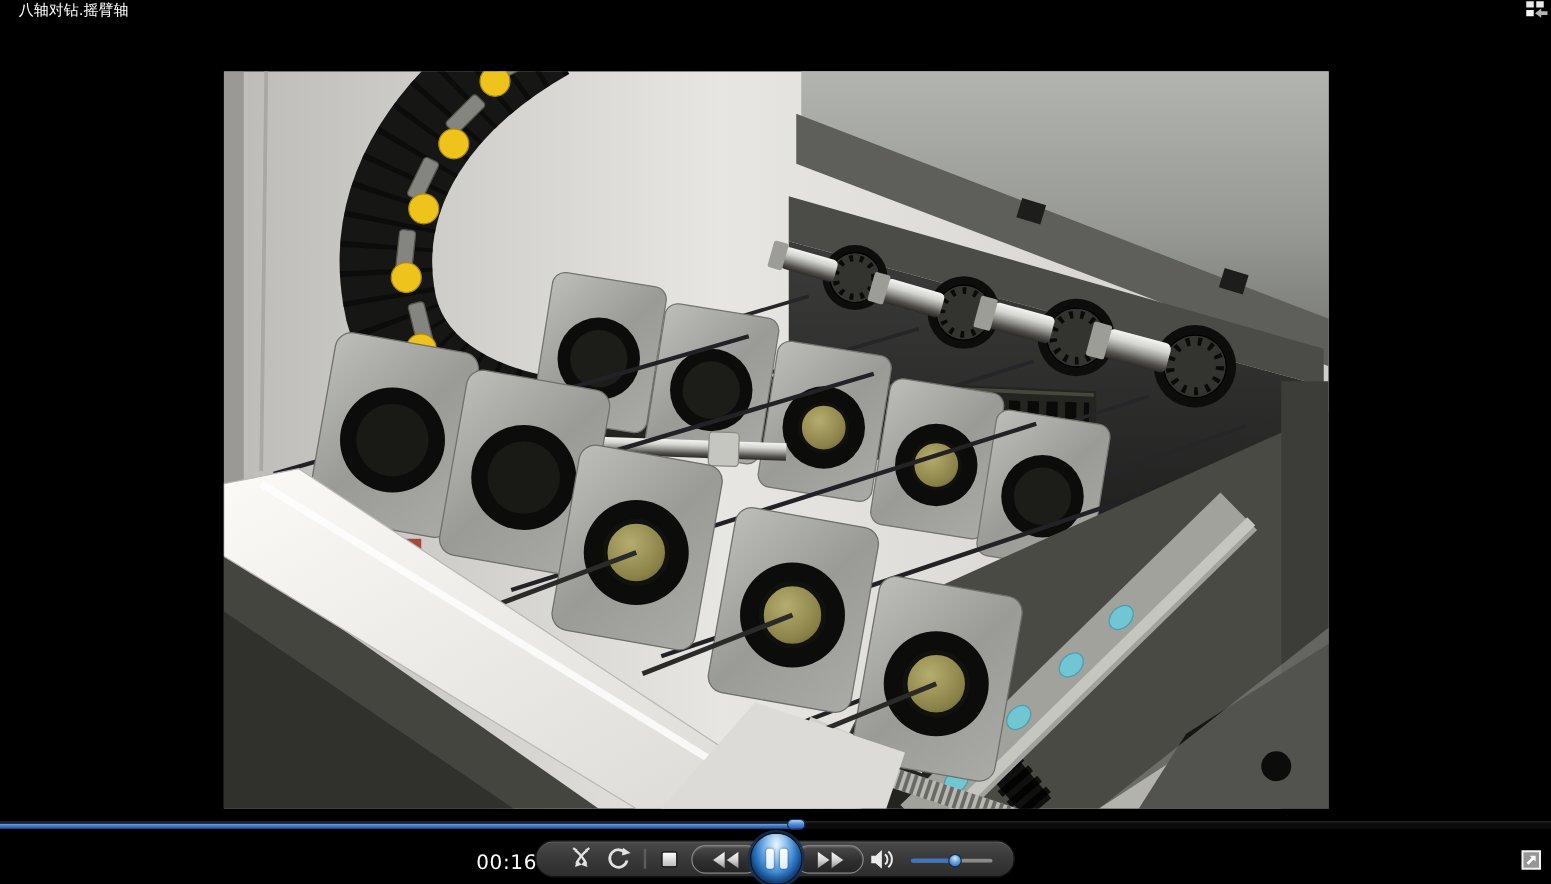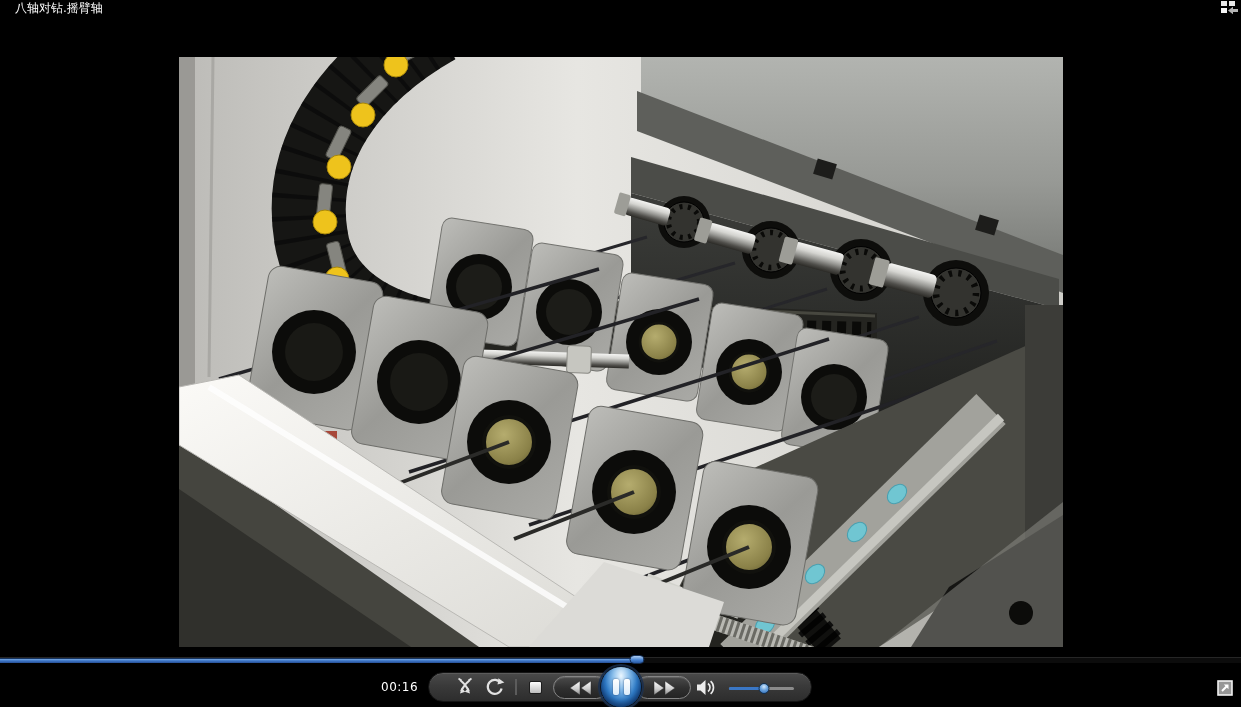--- a/index.html
+++ b/index.html
@@ -19,21 +19,21 @@
   #seek{left:0;top:655px;width:1241px;height:10px;}
   #seek-track{position:absolute;left:0;top:2px;width:100%;height:5px;background:#0c0c0c;border-top:1px solid #262626;}
   #seek-fill{position:absolute;left:0;top:0;height:100%;
      background:linear-gradient(180deg,#78a8e0 0%,#3f78ca 45%,#274f94 100%);
      border-top:1px solid #16335e;box-sizing:border-box;}
   #seek-thumb{position:absolute;top:0;width:15px;height:9px;border-radius:5px;transform:translateX(-50%);
      background:linear-gradient(180deg,#aecdf0 0%,#4a86d4 55%,#2a5aa6 100%);
      border:1px solid #142f56;box-sizing:border-box;}
 
   
-  #time{left:381px;top:680px;width:38px;color:#fff;font-size:12px;text-align:left;letter-spacing:.5px;}
+  #time{left:381px;top:680px;width:38px;color:#fff;font-size:16px;text-align:right;letter-spacing:.5px;}
 
   
   #pill{left:428px;top:672px;width:384px;height:30px;border-radius:15px;
      background:linear-gradient(180deg,#4a4a4a 0%,#3a3a3a 45%,#2d2d2d 100%);
      border:1px solid #151515;box-sizing:border-box;
      box-shadow:inset 0 1px 0 rgba(255,255,255,.10);}
   #pill .icon-btn{position:absolute;background:transparent;border:0;padding:0;cursor:pointer;}
   #shuffle-btn{left:25px;top:4px;width:22px;height:20px;}
   #repeat-btn{left:56px;top:4px;width:20px;height:20px;}
   #ctrl-sep{left:86px;top:6px;width:2px;height:16px;background:#5c5c5c;}

